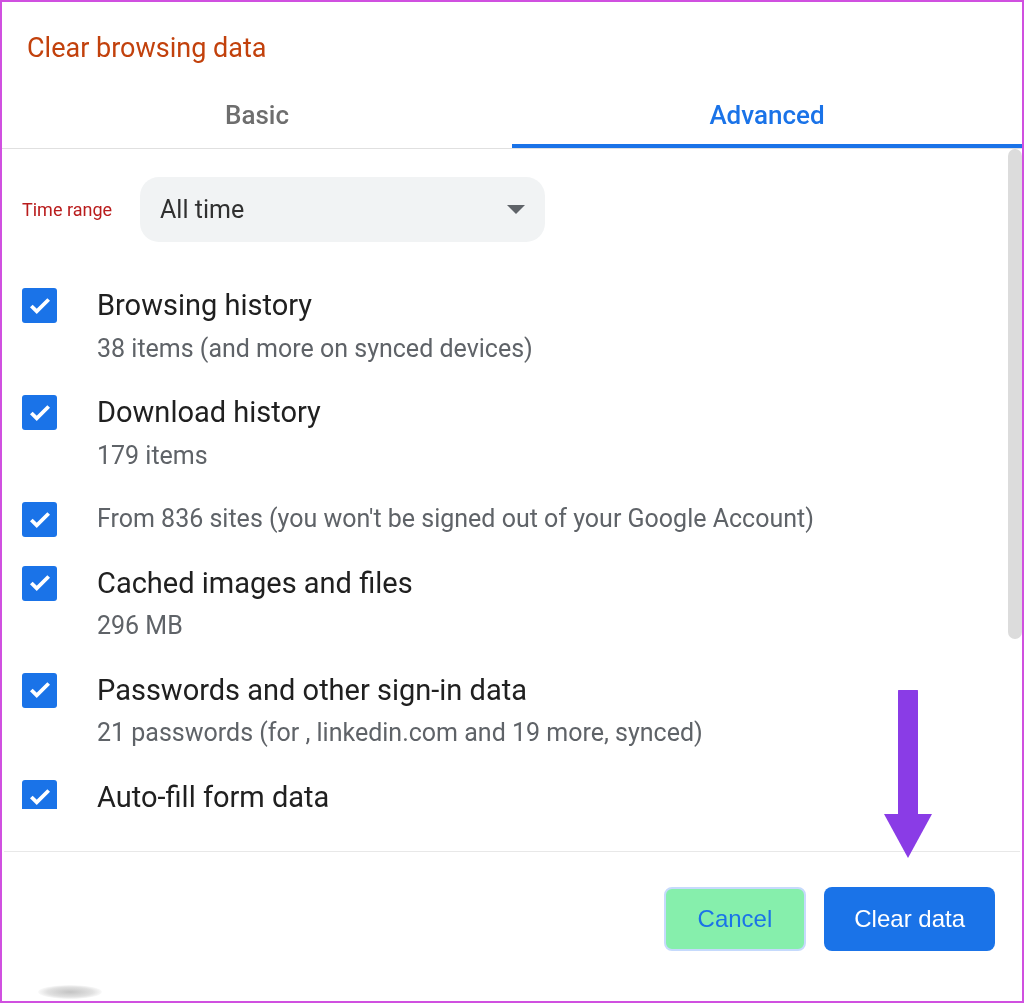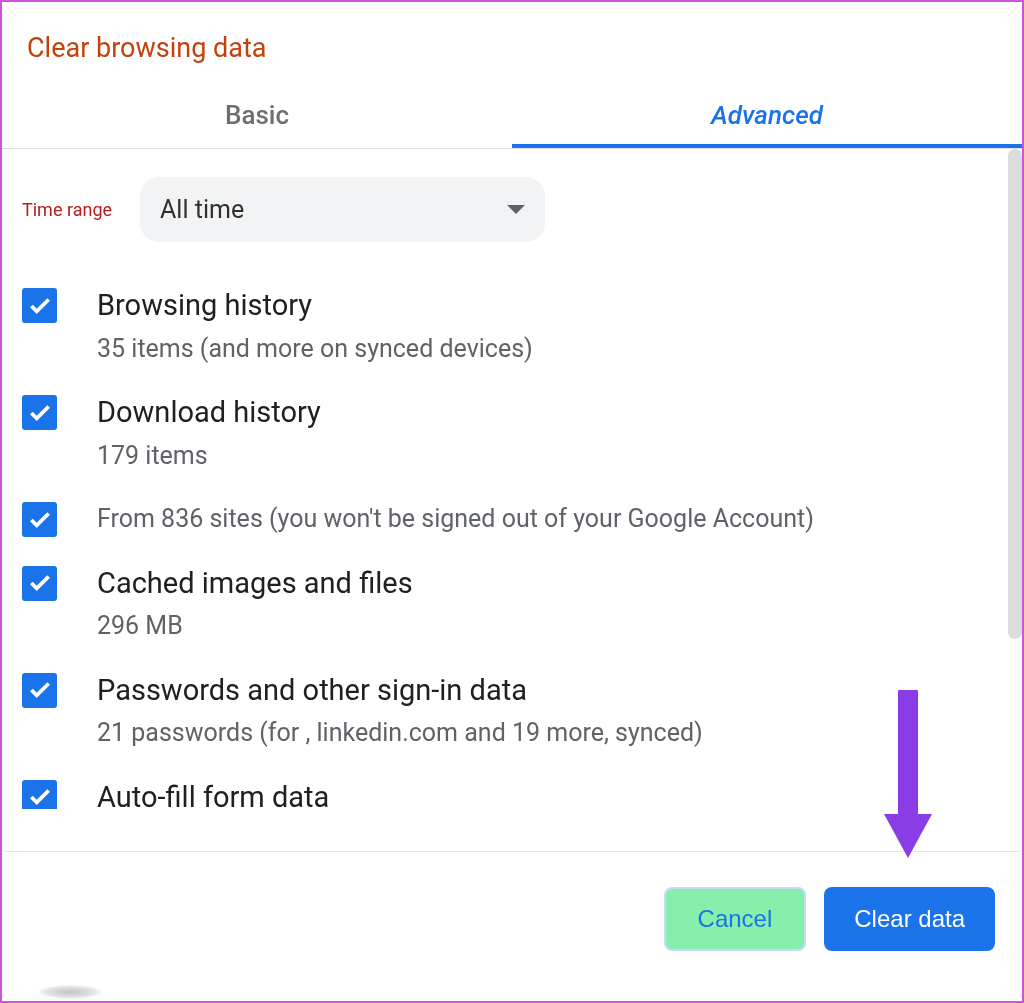--- a/index.html
+++ b/index.html
@@ -31,21 +31,20 @@
       text-align: center;
       padding: 16px 0 14px 0;
       font-size: 26px;
       font-weight: 500;
       color: #6e6e6e;
       cursor: pointer;
     }
     .tab.active {
       color: #1a73e8;
       border-bottom: 4px solid #1a73e8;
-      font-style: italic;
     }
     .content-area {
       position: relative;
       height: 660px;
       overflow: hidden;
     }
     .scrollbar-track {
       position: absolute;
       right: 0;
       top: 0;
@@ -198,21 +197,21 @@
 
   <div class="items-list">
     <div class="item-row">
       <div class="checkbox">
         <svg viewBox="0 0 24 24">
             <path fill="none" stroke="#fff" stroke-width="3.5" d="M4 12l5 5L20 6"></path>
           </svg>
       </div>
       <div class="item-text">
         <div class="item-title">Browsing history</div>
-        <div class="item-subtitle">35 items (and more on synced devices)</div>
+        <div class="item-subtitle">38 items (and more on synced devices)</div>
       </div>
     </div>
 
     <div class="item-row">
       <div class="checkbox">
         <svg viewBox="0 0 24 24">
             <path fill="none" stroke="#fff" stroke-width="3.5" d="M4 12l5 5L20 6"></path>
           </svg>
       </div>
       <div class="item-text">

